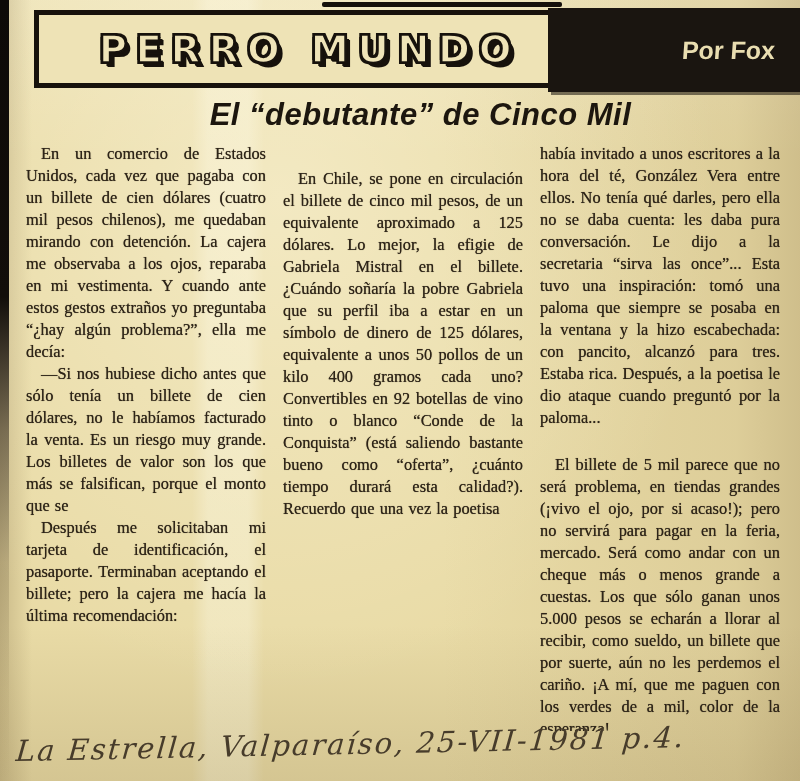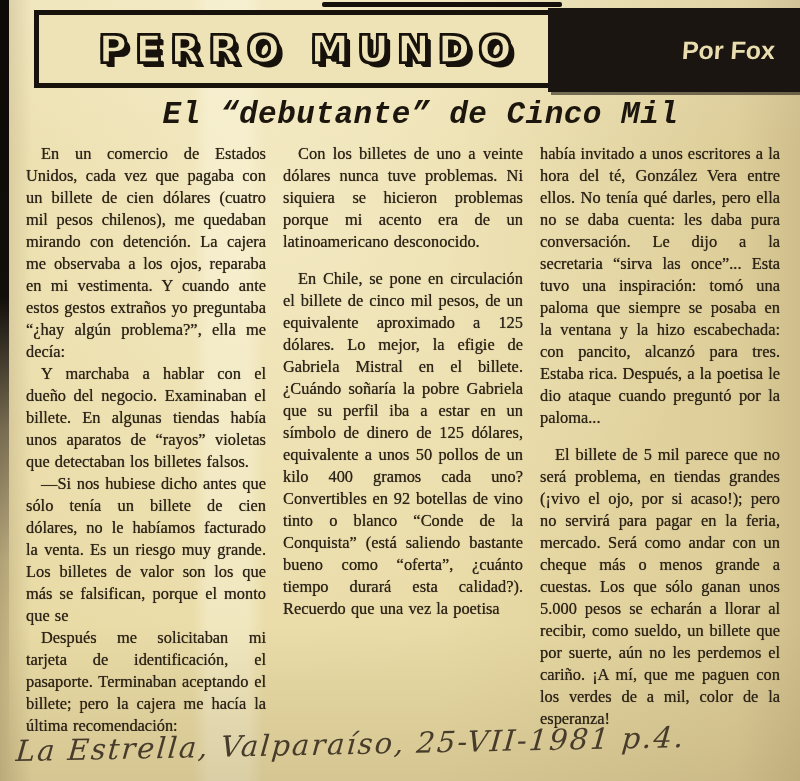--- a/index.html
+++ b/index.html
@@ -52,39 +52,39 @@
     padding-right:26px;
   }
   .byline{
     font-family:"Liberation Sans", sans-serif;
     font-weight:bold; font-size:25px; color:#e9ddb0;
     transform:skewX(-4deg);
   }
   .headline{
     position:absolute; top:97px; left:0; width:100%;
     text-align:center;
-    font-family:Liberation Mono, monospace;
+    font-family:Liberation Sans, sans-serif;
     font-weight:bold; font-style:italic;
     font-size:31px; letter-spacing:.5px;
     color:#1c160e; z-index:2;padding-left:41px;
   }
   .columns{
     position:absolute; top:143px; left:26px; width:754px; height:588px;
     display:flex; gap:17px; z-index:2;
   }
   .col{ flex:1 1 0; overflow:hidden; }
   .para{
     font-size:16.4px; line-height:22px;
     text-align:justify; text-indent:15px;
     color:#2d2418;
     text-shadow:0 0 .7px rgba(45,35,20,.85);
     word-spacing:1px;
   }
   .para.flush{ text-indent:0; }
-  .para.gap{ margin-top:15px; }
+  .para.gap{ margin-top:25px; }
   .footer-note{
     position:absolute; top:726px; left:16px; width:770px; z-index:3;
     font-family:"DejaVu Serif", serif;
     font-style:italic; font-size:29px; letter-spacing:2px;
     color:#473c2b;
     transform:rotate(-1.2deg) skewX(-6deg);
     white-space:nowrap;
   }
 </style>
 </head>
@@ -100,26 +100,24 @@
   <div class="byline-box">
     <span class="byline">Por Fox</span>
   </div>
 </header>
 
 <h1 class="headline">El “debutante” de Cinco Mil</h1>
 
 <main class="columns" id="columns">
     <div class="col">
       <p class="para">En un comercio de Estados Unidos, cada vez que pagaba con un billete de cien dólares (cuatro mil pesos chilenos), me quedaban mirando con detención. La cajera me observaba a los ojos, reparaba en mi vestimenta. Y cuando ante estos gestos extraños yo preguntaba “¿hay algún problema?”, ella me decía:</p>
-      <p class="para">Y marchaba a hablar con el dueño del negocio. Examinaban el billete. En algunas tiendas había unos aparatos de “rayos” violetas que detectaban los billetes falsos.</p>
       <p class="para">—Si nos hubiese dicho antes que sólo tenía un billete de cien dólares, no le habíamos facturado la venta. Es un riesgo muy grande. Los billetes de valor son los que más se falsifican, porque el monto que se</p>
       <p class="para">Después me solicitaban mi tarjeta de identificación, el pasaporte. Terminaban aceptando el billete; pero la cajera me hacía la última recomendación:</p>
     </div>
     <div class="col">
-      <p class="para">Con los billetes de uno a veinte dólares nunca tuve problemas. Ni siquiera se hicieron problemas porque mi acento era de un latinoamericano desconocido.</p>
       <p class="para gap">En Chile, se pone en circulación el billete de cinco mil pesos, de un equivalente aproximado a 125 dólares. Lo mejor, la efigie de Gabriela Mistral en el billete. ¿Cuándo soñaría la pobre Gabriela que su perfil iba a estar en un símbolo de dinero de 125 dólares, equivalente a unos 50 pollos de un kilo 400 gramos cada uno? Convertibles en 92 botellas de vino tinto o blanco “Conde de la Conquista” (está saliendo bastante bueno como “oferta”, ¿cuánto tiempo durará esta calidad?). Recuerdo que una vez la poetisa</p>
     </div>
     <div class="col">
       <p class="para flush">había invitado a unos escritores a la hora del té, González Vera entre ellos. No tenía qué darles, pero ella no se daba cuenta: les daba pura conversación. Le dijo a la secretaria “sirva las once”... Esta tuvo una inspiración: tomó una paloma que siempre se posaba en la ventana y la hizo escabechada: con pancito, alcanzó para tres. Estaba rica. Después, a la poetisa le dio ataque cuando preguntó por la paloma...</p>
       <p class="para gap">El billete de 5 mil parece que no será problema, en tiendas grandes (¡vivo el ojo, por si acaso!); pero no servirá para pagar en la feria, mercado. Será como andar con un cheque más o menos grande a cuestas. Los que sólo ganan unos 5.000 pesos se echarán a llorar al recibir, como sueldo, un billete que por suerte, aún no les perdemos el cariño. ¡A mí, que me paguen con los verdes de a mil, color de la esperanza!</p>
     </div>
   </main>
 
 <div class="footer-note">La Estrella, Valparaíso, 25-VII-1981 p.4.</div>
 

